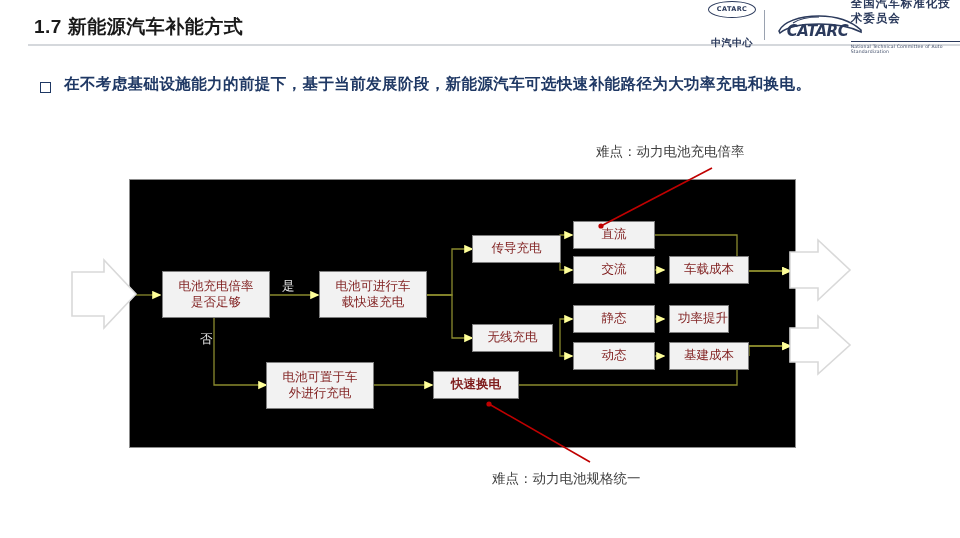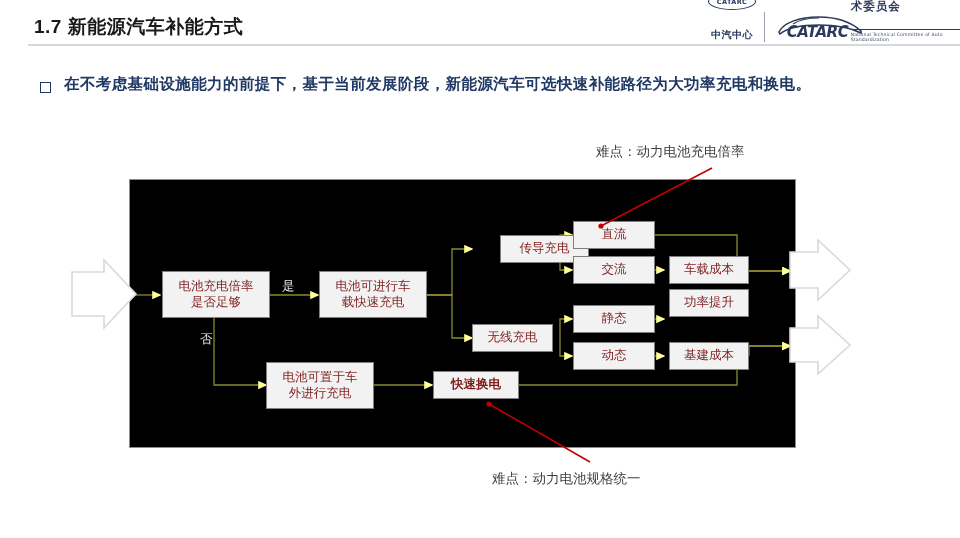--- a/index.html
+++ b/index.html
@@ -22,21 +22,21 @@
   }
   .title {
     position:absolute; left:34px; top:14px;
     font-size:19px; font-weight:bold; color:#1a1a1a;
     letter-spacing:0.5px; white-space:nowrap;
   }
 
   
   .logo-wrap {
     position:absolute; left:708px; top:8px;
-    display:flex; align-items:flex-end; height:34px;
+    display:flex; align-items:center; height:34px;
   }
   .catarc { display:flex; flex-direction:column; align-items:center; width:58px; }
   .catarc-ellipse {
     width:48px; height:17px; border:1.4px solid #2b3a5c; border-radius:50%;
     display:flex; align-items:center; justify-content:center;
     font-size:6.5px; font-weight:bold; color:#2b3a5c; letter-spacing:0.4px;
     font-family:"DejaVu Sans", sans-serif;
   }
   .catarc-cn { font-size:10px; font-weight:bold; color:#2b3a5c; margin-top:18px; letter-spacing:0.5px;}
   .logo-div { width:1px; height:30px; background:#9aa2b0; margin:0 8px; }
@@ -192,21 +192,21 @@
     <div class="ylabel" style="left:70px; top:151px;">否</div>
 
     <div class="fbox" style="left:189px; top:91px; width:108px; height:47px;">
       <span>电池可进行车<br>载快速充电</span>
     </div>
 
     <div class="fbox" style="left:136px; top:182px; width:108px; height:47px;">
       <span>电池可置于车<br>外进行充电</span>
     </div>
 
-    <div class="fbox" style="left:342px; top:55px; width:89px; height:28px;margin-left:28px;">
+    <div class="fbox" style="left:342px; top:55px; width:89px; height:28px;">
         <span>传导充电</span>
       </div>
 
     <div class="fbox" style="left:342px; top:144px; width:81px; height:28px;">
         <span>无线充电</span>
       </div>
 
     <div class="fbox" style="left:443px; top:41px; width:82px; height:28px;">
         <span>直流</span>
       </div>
@@ -220,21 +220,21 @@
       </div>
 
     <div class="fbox" style="left:443px; top:162px; width:82px; height:28px;">
         <span>动态</span>
       </div>
 
     <div class="fbox" style="left:539px; top:76px; width:80px; height:28px;">
         <span>车载成本</span>
       </div>
 
-    <div class="fbox" style="left:539px; top:109px; width:80px; height:28px;">
+    <div class="fbox" style="left:539px; top:125px; width:60px; height:28px;justify-content:flex-end;">
         <span>功率提升</span>
       </div>
 
     <div class="fbox" style="left:539px; top:162px; width:80px; height:28px;">
         <span>基建成本</span>
       </div>
 
     <div class="fbox" style="left:303px; top:191px; width:86px; height:28px;font-weight:bold;">
         <span>快速换电</span>
       </div>

